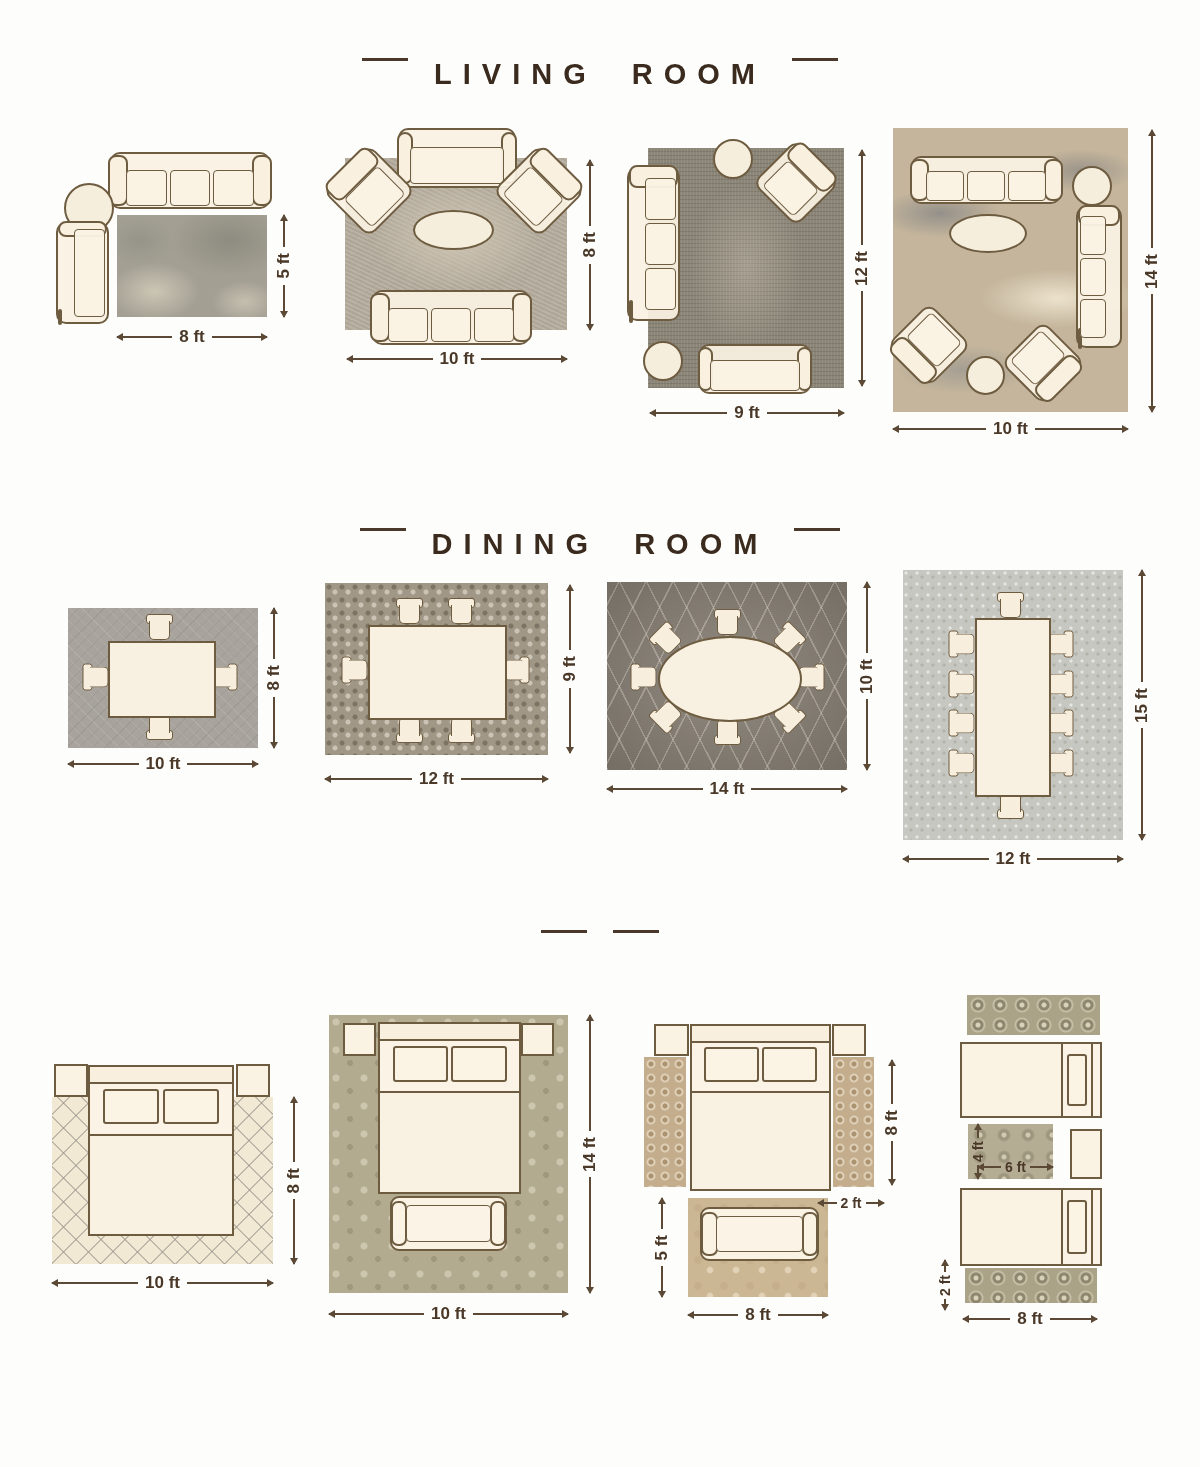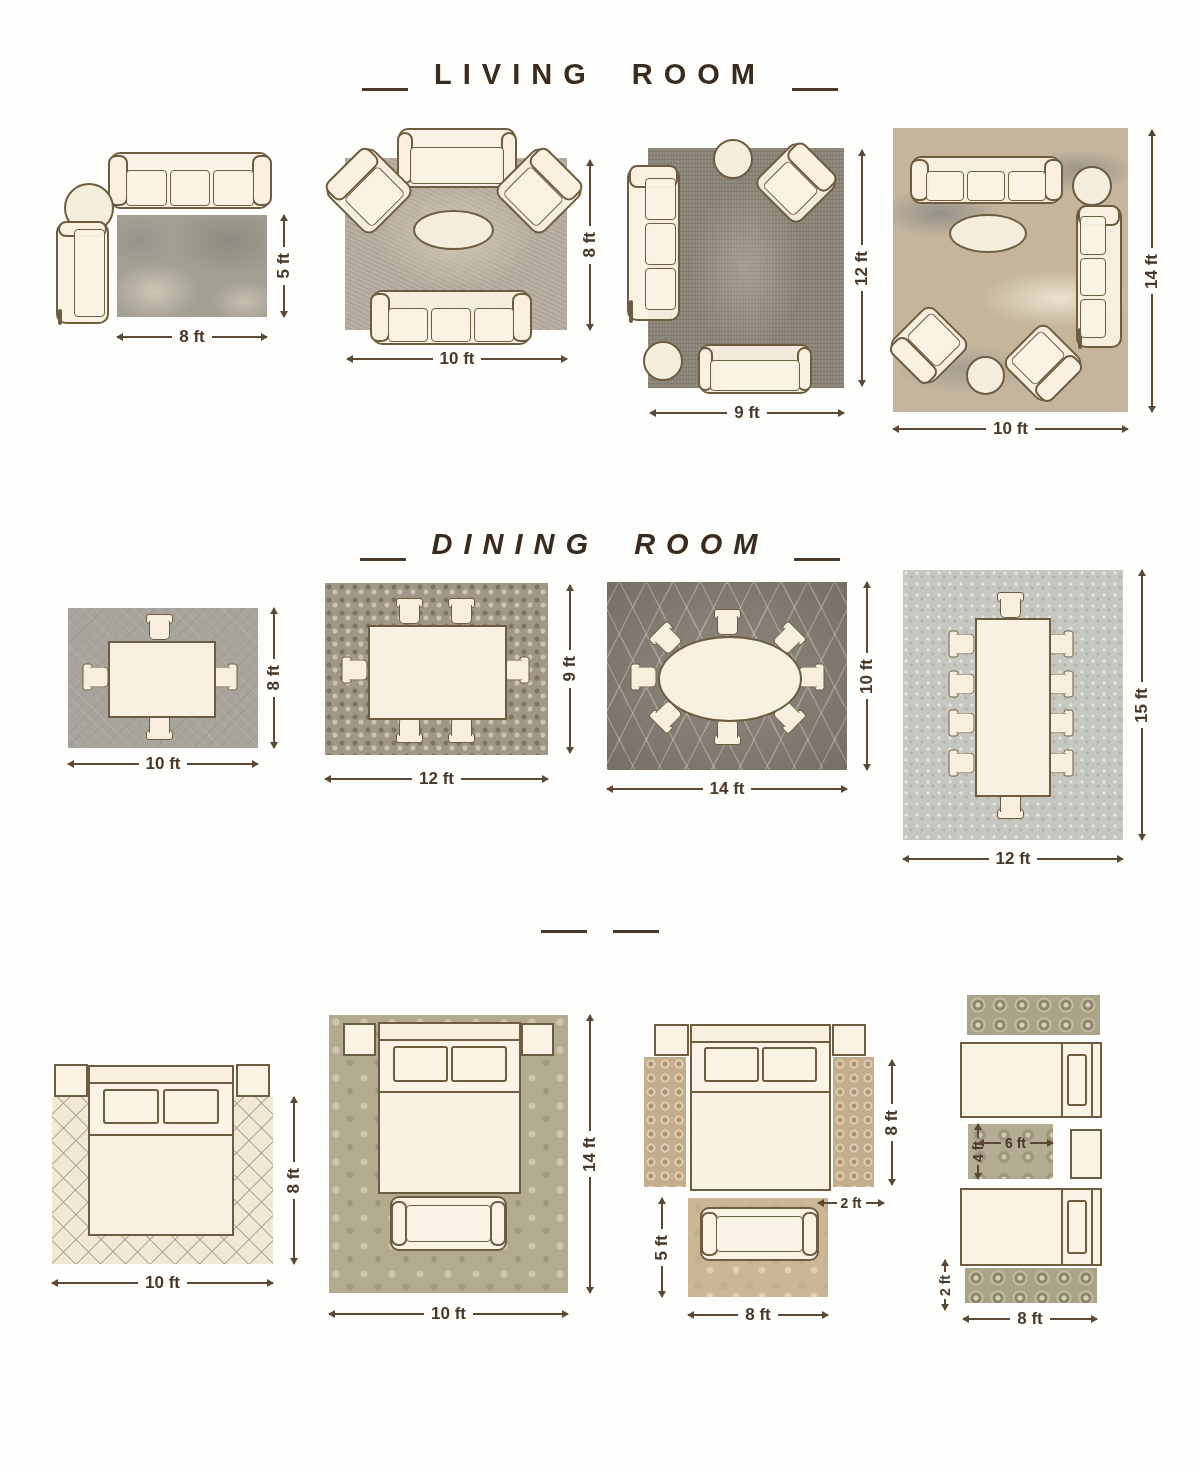--- a/index.html
+++ b/index.html
@@ -1,21 +1,21 @@
 <!DOCTYPE html>
 <html><head>
 <meta charset="utf-8">
 <style>
   html,body{margin:0;padding:0;background:#ffffff;}
   #canvas{position:relative;width:1200px;height:1467px;margin:0 auto;background:#fdfdfb;
           font-family:"Liberation Sans",sans-serif;overflow:hidden;}
 
   
   .heading{position:absolute;left:0;width:100%;display:flex;justify-content:center;
-           align-items:flex-end;gap:26px;z-index:5;}
+           align-items:flex-start;gap:26px;z-index:5;}
   .hln{width:46px;height:3px;background:#4a392b;}
   .htxt{font-size:29px;font-weight:700;letter-spacing:11px;word-spacing:16px;color:#3a2b1e;}
 
   
   .rug{position:absolute;z-index:1;}
   .rug-lr1{background-color:#a39f93;background-image:
     radial-gradient(ellipse 70px 45px at 25% 75%, #ccc6b4 0%, rgba(204,198,180,0) 65%),
     radial-gradient(ellipse 90px 55px at 75% 25%, #8e8b80 0%, rgba(142,139,128,0) 65%),
     radial-gradient(ellipse 55px 35px at 85% 85%, #c5bfae 0%, rgba(197,191,174,0) 60%),
     radial-gradient(ellipse 60px 40px at 15% 25%, #96948a 0%, rgba(150,148,138,0) 60%);}
@@ -280,21 +280,21 @@
     <i class="ln l"></i>
       <span class="lab">10 ft</span>
       <i class="ln r"></i>
   </div>
   <div class="dimv" style="left:1140px;top:130px;height:282px;">
     <i class="ln t"></i>
       <span class="lab">14 ft</span>
       <i class="ln b"></i>
   </div>
 
-  <div class="heading" style="top:528px;font-style:italic;">
+  <div class="heading" style="top:528px;">
     <i class="hln"></i>
     <span class="htxt">DINING ROOM</span>
     <i class="hln"></i>
   </div>
 
   <div class="rug rug-da" style="left:68px;top:608px;width:190px;height:140px;"></div>
   <div class="dchair" style="left:146px;top:614px;">
       <div class="back"></div>
       <div class="seat"></div>
     </div>
@@ -549,21 +549,21 @@
     <div class="mat"></div>
       <div class="pv"></div>
       <div class="hbv"></div>
   </div>
   <div class="rug rug-bds" style="left:968px;top:1124px;width:85px;height:55px;"></div>
   <div class="dimv sm" style="left:966px;top:1124px;height:55px;">
     <i class="ln t"></i>
       <span class="lab">4 ft</span>
       <i class="ln b"></i>
   </div>
-  <div class="dimh sm" style="left:978px;top:1132px;width:75px;">
+  <div class="dimh sm" style="left:978px;top:1156px;width:75px;">
     <i class="ln l"></i>
       <span class="lab">6 ft</span>
       <i class="ln r"></i>
   </div>
   <div class="nstand" style="left:1070px;top:1129px;width:28px;height:46px;"></div>
   <div class="bedh" style="left:960px;top:1188px;width:138px;height:74px;">
     <div class="mat"></div>
       <div class="pv"></div>
       <div class="hbv"></div>
   </div>

